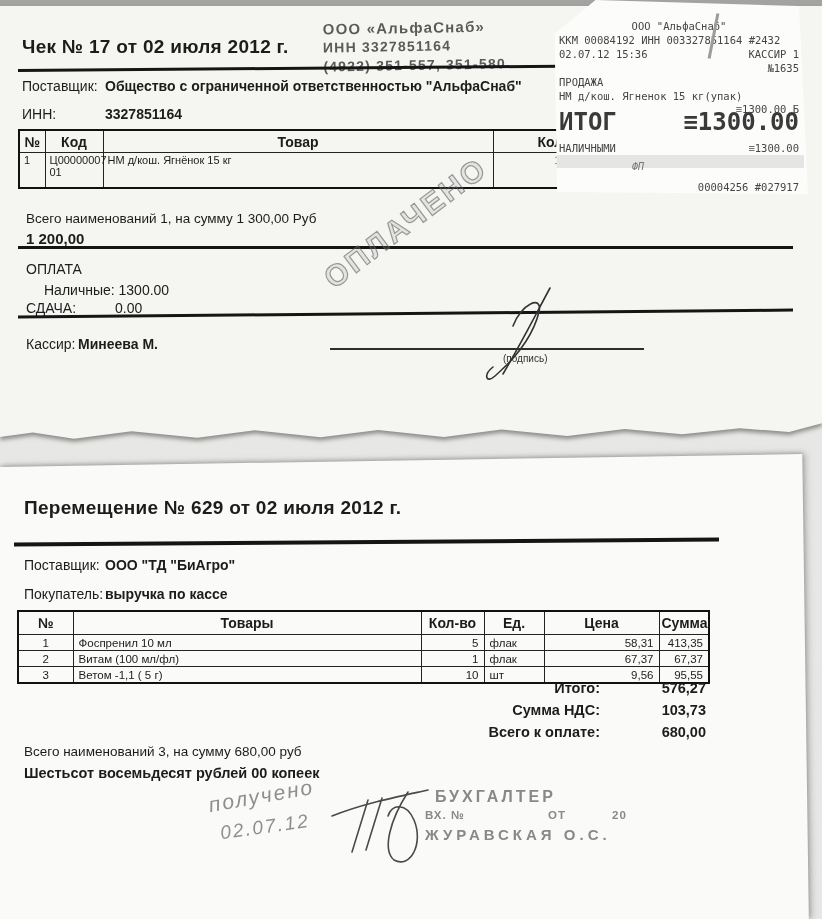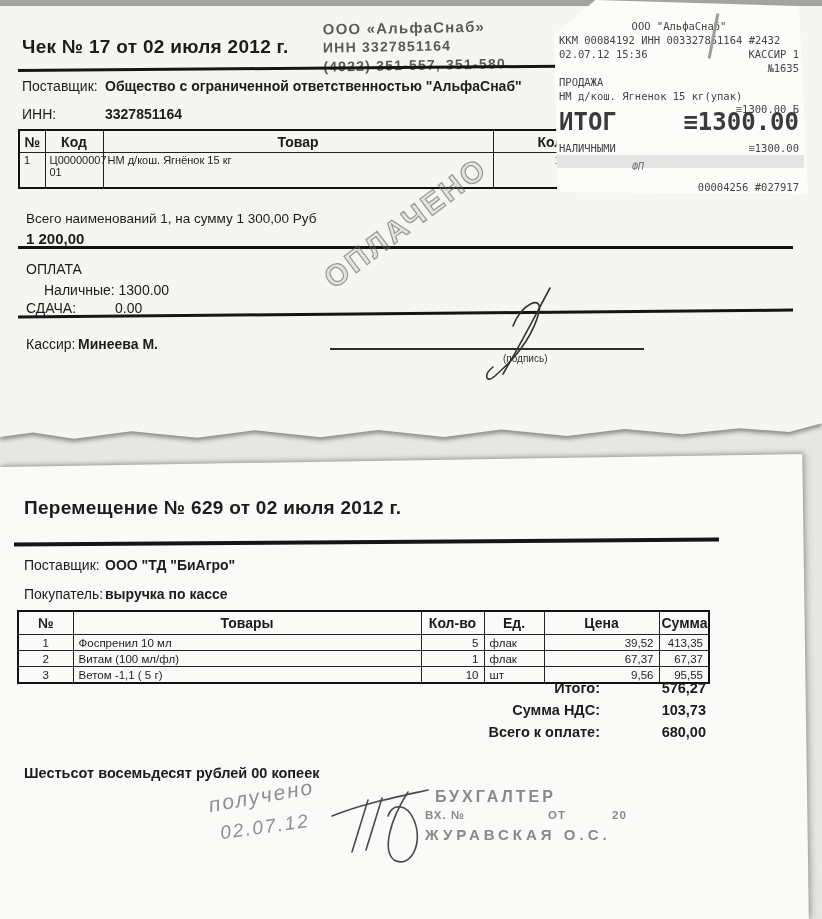--- a/index.html
+++ b/index.html
@@ -182,21 +182,21 @@
         <th>Кол-во</th>
         <th>Ед.</th>
         <th>Цена</th>
         <th>Сумма</th>
       </tr>
       <tr>
         <td class="ac">1</td>
         <td>Фоспренил 10 мл</td>
         <td class="ar">5</td>
         <td>флак</td>
-        <td class="ar">39,52</td>
+        <td class="ar">58,31</td>
         <td class="ar">413,35</td>
       </tr>
       <tr>
         <td class="ac">2</td>
         <td>Витам (100 мл/фл)</td>
         <td class="ar">1</td>
         <td>флак</td>
         <td class="ar">67,37</td>
         <td class="ar">67,37</td>
       </tr>
@@ -211,20 +211,21 @@
     </tbody>
         </table>
 
     <div class="abs bld ar" style="left:380px;top:228px;width:220px;font-size:14.5px;">Итого:</div>
     <div class="abs bld ar" style="left:600px;top:228px;width:106px;font-size:14.5px;">576,27</div>
     <div class="abs bld ar" style="left:380px;top:250px;width:220px;font-size:14.5px;">Сумма НДС:</div>
     <div class="abs bld ar" style="left:600px;top:250px;width:106px;font-size:14.5px;">103,73</div>
     <div class="abs bld ar" style="left:380px;top:272px;width:220px;font-size:14.5px;">Всего к оплате:</div>
     <div class="abs bld ar" style="left:600px;top:272px;width:106px;font-size:14.5px;">680,00</div>
 
+    <div class="abs" style="left:24px;top:292px;font-size:13.5px;">Всего наименований 3, на сумму 680,00 руб</div>
     <div class="abs bld" style="left:24px;top:313px;font-size:14.5px;">Шестьсот восемьдесят рублей 00 копеек</div>
 
     <div class="abs hand" style="left:208px;top:332px;font-size:21px;transform:rotate(-10deg);">получено</div>
     <div class="abs hand" style="left:220px;top:364px;font-size:19px;transform:rotate(-8deg);">02.07.12</div>
 
     <svg class="abs" style="left:328px;top:320px;" width="115" height="100" viewBox="0 0 115 100">
       <path class="sig-svg" style="stroke:#4a4a4a;" d="M4,44 C34,32 64,26 100,18"></path>
       <path class="sig-svg" style="stroke:#4a4a4a;" d="M40,28 L24,80 M54,26 L38,78"></path>
       <path class="sig-svg" style="stroke:#4a4a4a;" d="M80,20 C62,48 54,78 66,88 C82,97 96,72 86,48 C78,30 64,32 60,44"></path>
     </svg>

